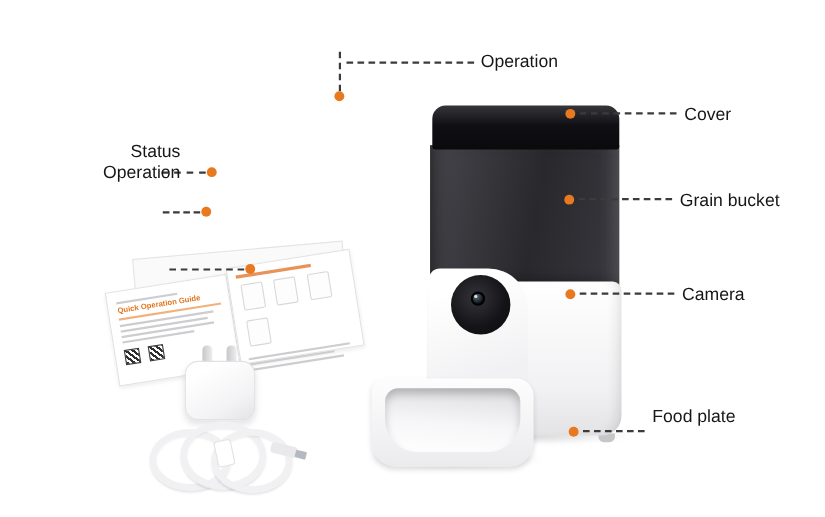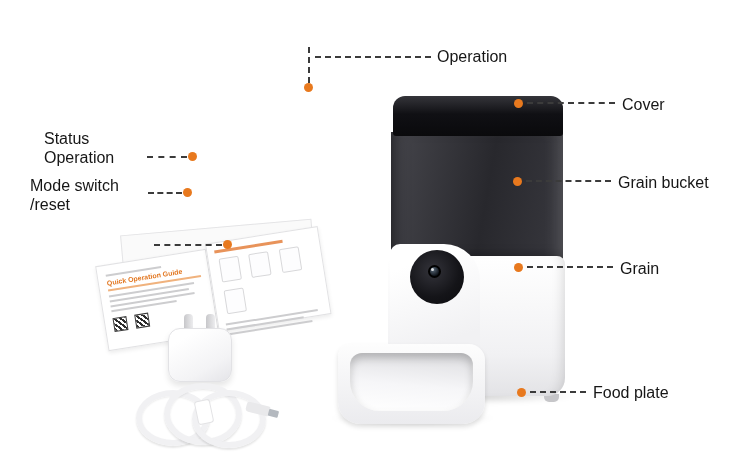--- a/index.html
+++ b/index.html
@@ -1,21 +1,21 @@
 <!DOCTYPE html>
 <html><head>
 <meta charset="utf-8">
 <style>
   html,body{margin:0;padding:0;background:#ffffff;}
   .stage{position:relative;width:750px;height:470px;background:#ffffff;overflow:hidden;
          font-family:"Liberation Sans",sans-serif;}
 
   
   .callout-label{position:absolute;font-size:16px;line-height:19px;color:#161616;z-index:12;white-space:nowrap;}
-  .callout-label.multiline{white-space:normal;text-align:left;}
+  .callout-label.multiline{white-space:normal;text-align:right;}
   .dash-h{position:absolute;height:0;border-top:2px dashed #3b3b3b;z-index:10;}
   .dash-v{position:absolute;width:0;border-left:2px dashed #3b3b3b;z-index:10;}
   .dot{position:absolute;width:9px;height:9px;border-radius:50%;background:#E8791E;z-index:11;}
 
   
   .detail-circle{position:absolute;left:155px;top:72px;width:216px;height:216px;border-radius:50%;
     background:linear-gradient(118deg,#434347 0%,#313135 34%,#4a4a4f 46%,#242428 58%,#1a1a1e 100%);
     box-shadow:inset 0 0 22px rgba(0,0,0,.45);z-index:1;overflow:hidden;}
   .sheen{position:absolute;inset:0;border-radius:50%;
     background:linear-gradient(115deg,rgba(255,255,255,0.06) 38%,rgba(255,255,255,0.16) 49%,rgba(255,255,255,0.01) 55%);}
@@ -172,41 +172,37 @@
   <div class="dot" style="left:304px;top:83px"></div>
   <div class="callout-label" style="left:437px;top:47px">Operation</div>
 
   <div class="callout-label multiline" style="left:44px;top:129px;width:120px">
     <div>Status</div>
     <div>Operation</div>
   </div>
   <div class="dash-h" style="left:147px;top:156px;width:40px"></div>
   <div class="dot" style="left:188px;top:152px"></div>
 
-  <div class="callout-label multiline" style="left:30px;top:176px;width:116px">
-    <div>Mode switch</div>
-    <div>/reset</div>
-  </div>
   <div class="dash-h" style="left:148px;top:192px;width:34px"></div>
   <div class="dot" style="left:183px;top:188px"></div>
 
   <div class="callout-label multiline" style="left:28px;top:226px;width:124px">
   </div>
   <div class="dash-h" style="left:154px;top:244px;width:68px"></div>
   <div class="dot" style="left:223px;top:240px"></div>
 
   <div class="dot" style="left:514px;top:99px"></div>
   <div class="dash-h" style="left:527px;top:102px;width:88px"></div>
   <div class="callout-label" style="left:622px;top:95px">Cover</div>
 
   <div class="dot" style="left:513px;top:177px"></div>
   <div class="dash-h" style="left:526px;top:180px;width:85px"></div>
   <div class="callout-label" style="left:618px;top:173px">Grain bucket</div>
 
   <div class="dot" style="left:514px;top:263px"></div>
   <div class="dash-h" style="left:527px;top:266px;width:86px"></div>
-  <div class="callout-label" style="left:620px;top:259px">Grain</div>
+  <div class="callout-label" style="left:620px;top:259px">Camera</div>
 
   <div class="dot" style="left:517px;top:388px"></div>
   <div class="dash-h" style="left:530px;top:391px;width:56px"></div>
-  <div class="callout-label" style="left:593px;top:383px">Food plate</div>
+  <div class="callout-label" style="left:593px;top:370px">Food plate</div>
 
 </div>
 
 </body></html>

